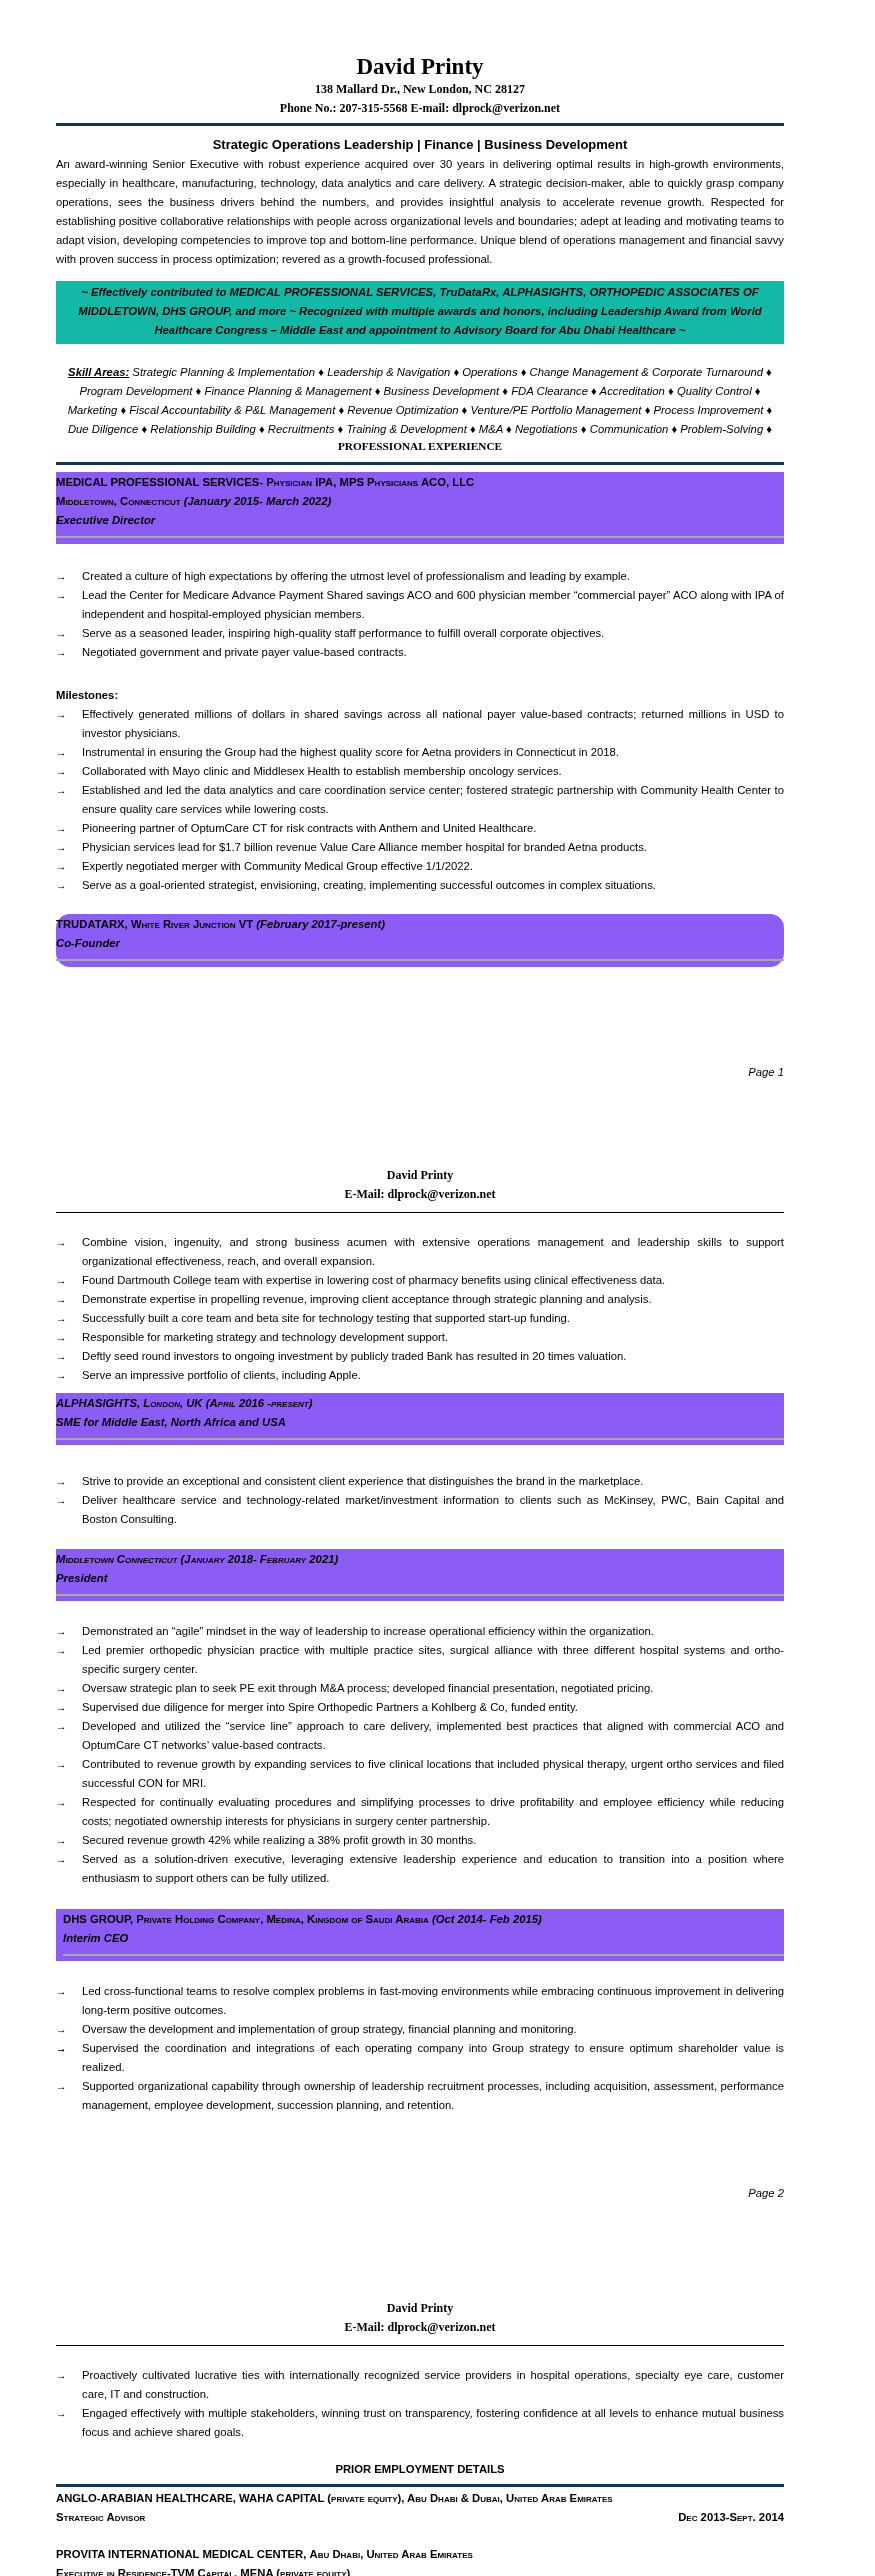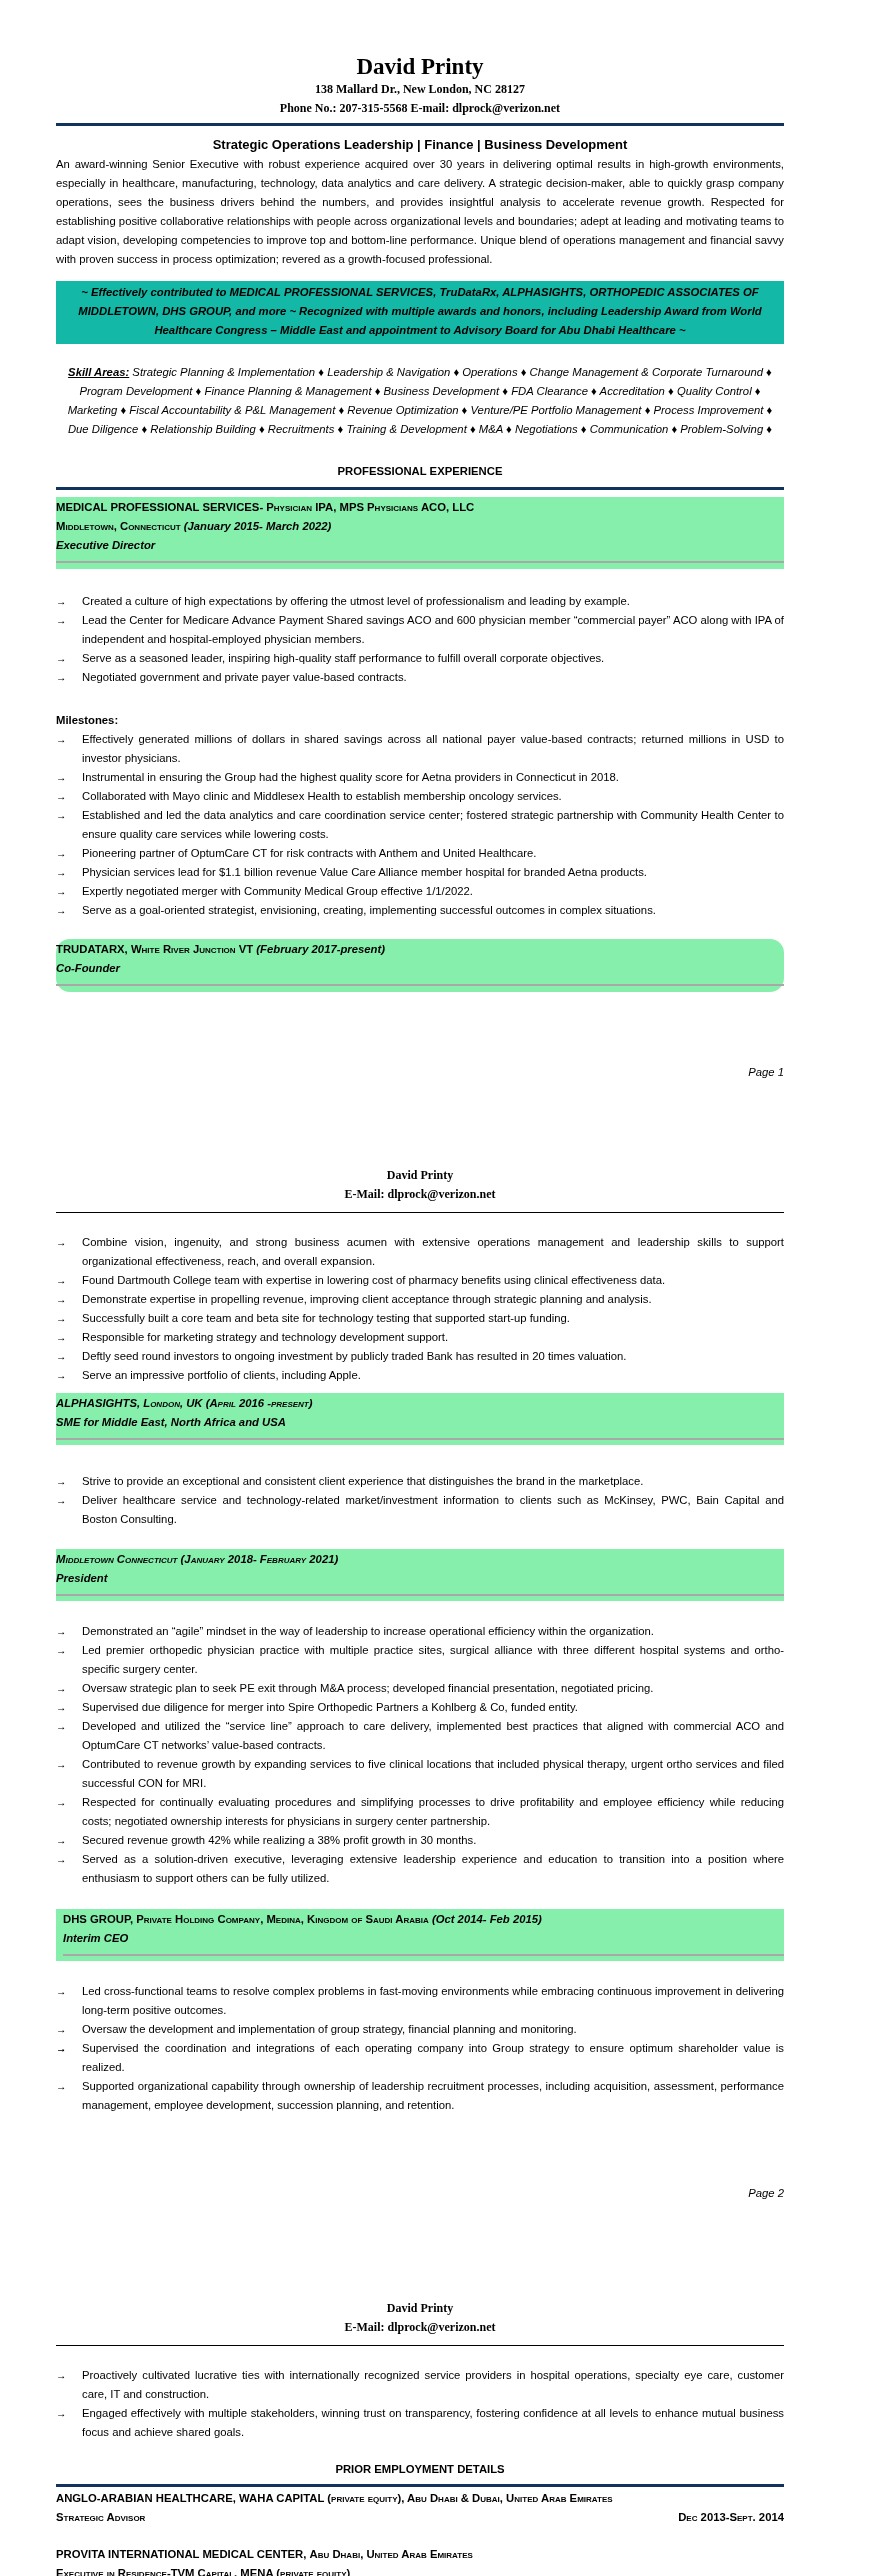--- a/index.html
+++ b/index.html
@@ -9,21 +9,21 @@
   .addr { font-family: "Liberation Serif", serif; font-weight: bold; font-size: 12px; text-align: center; line-height: 18.5px; }
   .rule-navy { height: 3.1px; background: #12345c; margin: 6.2px 0 0 0; }
   .rule-navy.thin { height: 2.6px; }
   .rule-black { height: 1px; background: #000; margin-top: 8.2px; }
   .headline { font-weight: bold; font-size: 13px; text-align: center; margin-top: 9.3px; line-height: 18.5px; }
   .summary { font-size: 11.3px; line-height: 19px; text-align: justify; margin-top: 1px; }
   .banner { background: #14b8a6; font-weight: bold; font-style: italic; font-size: 11.3px; line-height: 19px; text-align: center; padding: 1.5px 0 4.1px; margin-top: 12.4px; }
   .skills { font-style: italic; font-size: 11.3px; line-height: 19px; text-align: center; margin-top: 18.5px; padding: 0 4.1px; }
   .skills .lbl { font-weight: bold; text-decoration: underline; }
   .sec-title { font-weight: bold; font-size: 11.3px; text-align: center; line-height: 15.5px; }
-  .jobbox { background: #86efac; padding: 1px 0 5.2px; font-size: 11.3px; line-height: 19px; }
+  .jobbox { background: #8b5cf6; padding: 1px 0 5.2px; font-size: 11.3px; line-height: 19px; }
   .jobbox .graybar { height: 2.1px; background: #a8a8a8; margin-top: 6.2px; }
   .jobbox b { font-weight: bold; }
   .sc { font-variant: small-caps; font-weight: bold; }
   .it { font-style: italic; font-weight: bold; }
   ul.arrows { list-style: none; margin: 0; padding: 0; }
   ul.arrows li { position: relative; padding-left: 26px; font-size: 11.3px; line-height: 19px; text-align: justify; }
   ul.arrows li .arr { position: absolute; left: 0; top: 0; font-size: 10.3px; }
   .milestones { font-weight: bold; font-size: 11.3px; margin-top: 24px; line-height: 19px; }
   .pagenum { position: absolute; right: 56px; font-style: italic; font-size: 11.3px; }
   .prior { font-size: 11.3px; line-height: 19px; }
@@ -42,21 +42,21 @@
 
   <div class="headline">Strategic Operations Leadership | Finance | Business Development</div>
   <div class="summary">An award-winning Senior Executive with robust experience acquired over 30 years in delivering optimal results in high-growth environments, especially in healthcare, manufacturing, technology, data analytics and care delivery. A strategic decision-maker, able to quickly grasp company operations, sees the business drivers behind the numbers, and provides insightful analysis to accelerate revenue growth. Respected for establishing positive collaborative relationships with people across organizational levels and boundaries; adept at leading and motivating teams to adapt vision, developing competencies to improve top and bottom-line performance. Unique blend of operations management and financial savvy with proven success in process optimization; revered as a growth-focused professional.</div>
 
   <div class="banner">~ Effectively contributed to MEDICAL PROFESSIONAL SERVICES, TruDataRx, ALPHASIGHTS, ORTHOPEDIC ASSOCIATES OF MIDDLETOWN, DHS GROUP, and more ~ Recognized with multiple awards and honors, including Leadership Award from World Healthcare Congress – Middle East and appointment to Advisory Board for Abu Dhabi Healthcare ~</div>
 
   <div class="skills">
     <span class="lbl">Skill Areas:</span><span> Strategic Planning &amp; Implementation ♦ Leadership &amp; Navigation ♦ Operations ♦ Change Management &amp; Corporate Turnaround ♦ Program Development ♦ Finance Planning &amp; Management ♦ Business Development ♦ FDA Clearance ♦ Accreditation ♦ Quality Control ♦ Marketing ♦ Fiscal Accountability &amp; P&amp;L Management ♦ Revenue Optimization ♦ Venture/PE Portfolio Management ♦ Process Improvement ♦ Due Diligence ♦ Relationship Building ♦ Recruitments ♦ Training &amp; Development ♦ M&amp;A ♦ Negotiations ♦ Communication ♦ Problem-Solving ♦</span>
   </div>
 
-  <div class="sec-title" style="margin-top:25px;">PROFESSIONAL EXPERIENCE</div>
+  <div class="sec-title" style="font-family:Liberation Serif, serif;">PROFESSIONAL EXPERIENCE</div>
   <div class="rule-navy thin" style="margin-top:8.2px;"></div>
 
   <div class="jobbox" style="margin-top:7.2px;">
     <div><b>MEDICAL PROFESSIONAL SERVICES- </b><span class="sc">Physician IPA, MPS Physicians ACO, LLC</span></div>
     <div><span class="sc">Middletown, Connecticut </span><span class="it">(January 2015- March 2022)</span></div>
     <div class="it">Executive Director</div>
     <div class="graybar"></div>
   </div>
 
   <ul class="arrows" style="margin-top:23px;">
@@ -66,21 +66,21 @@
     <li><span class="arr">→</span><span>Negotiated government and private payer value-based contracts.</span></li>
   </ul>
 
   <div class="milestones">Milestones:</div>
   <ul class="arrows">
     <li><span class="arr">→</span><span>Effectively generated millions of dollars in shared savings across all national payer value-based contracts; returned millions in USD to investor physicians.</span></li>
     <li><span class="arr">→</span><span>Instrumental in ensuring the Group had the highest quality score for Aetna providers in Connecticut in 2018.</span></li>
     <li><span class="arr">→</span><span>Collaborated with Mayo clinic and Middlesex Health to establish membership oncology services.</span></li>
     <li><span class="arr">→</span><span>Established and led the data analytics and care coordination service center; fostered strategic partnership with Community Health Center to ensure quality care services while lowering costs.</span></li>
     <li><span class="arr">→</span><span>Pioneering partner of OptumCare CT for risk contracts with Anthem and United Healthcare.</span></li>
-    <li><span class="arr">→</span><span>Physician services lead for $1.1 billion revenue Value Care Alliance member hospital for branded Aetna products.</span></li>
+    <li><span class="arr">→</span><span>Physician services lead for $1.7 billion revenue Value Care Alliance member hospital for branded Aetna products.</span></li>
     <li><span class="arr">→</span><span>Expertly negotiated merger with Community Medical Group effective 1/1/2022.</span></li>
     <li><span class="arr">→</span><span>Serve as a goal-oriented strategist, envisioning, creating, implementing successful outcomes in complex situations.</span></li>
   </ul>
 
   <div class="jobbox" style="margin-top:19.6px;border-radius:14px;">
     <div><b>TRUDATARX, </b><span class="sc">White River Junction VT </span><span class="it">(February 2017-present)</span></div>
     <div class="it">Co-Founder</div>
     <div class="graybar"></div>
   </div>
 

